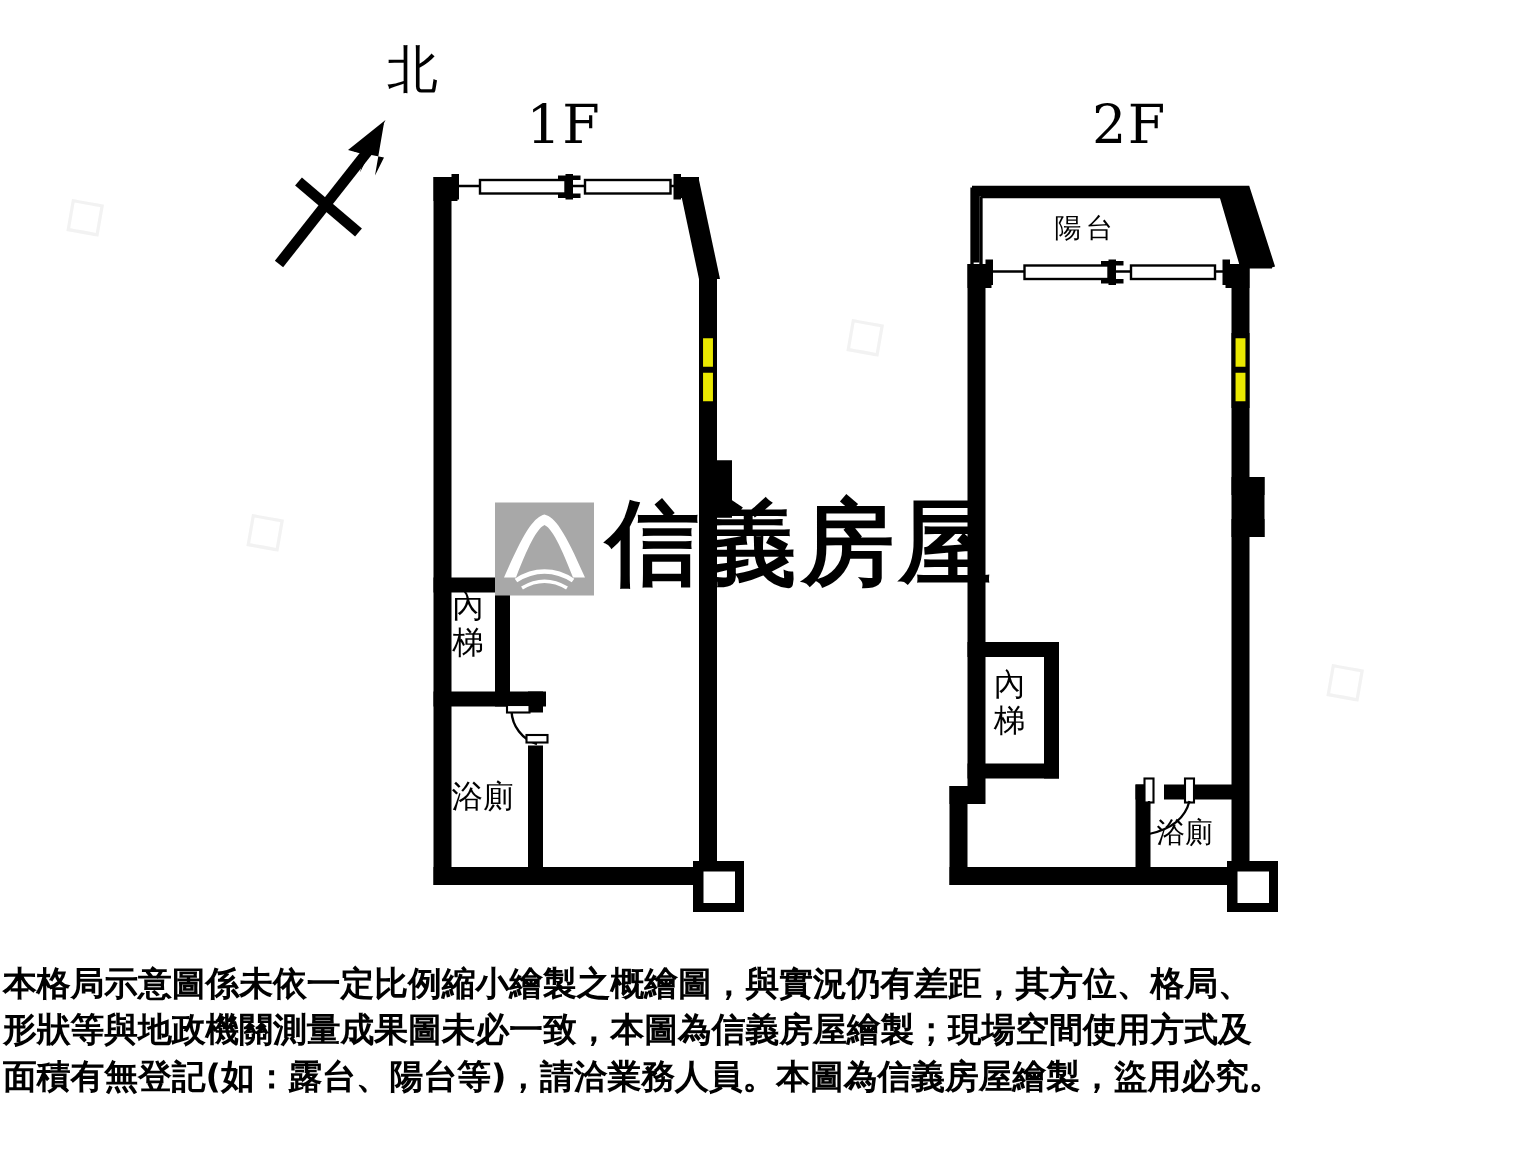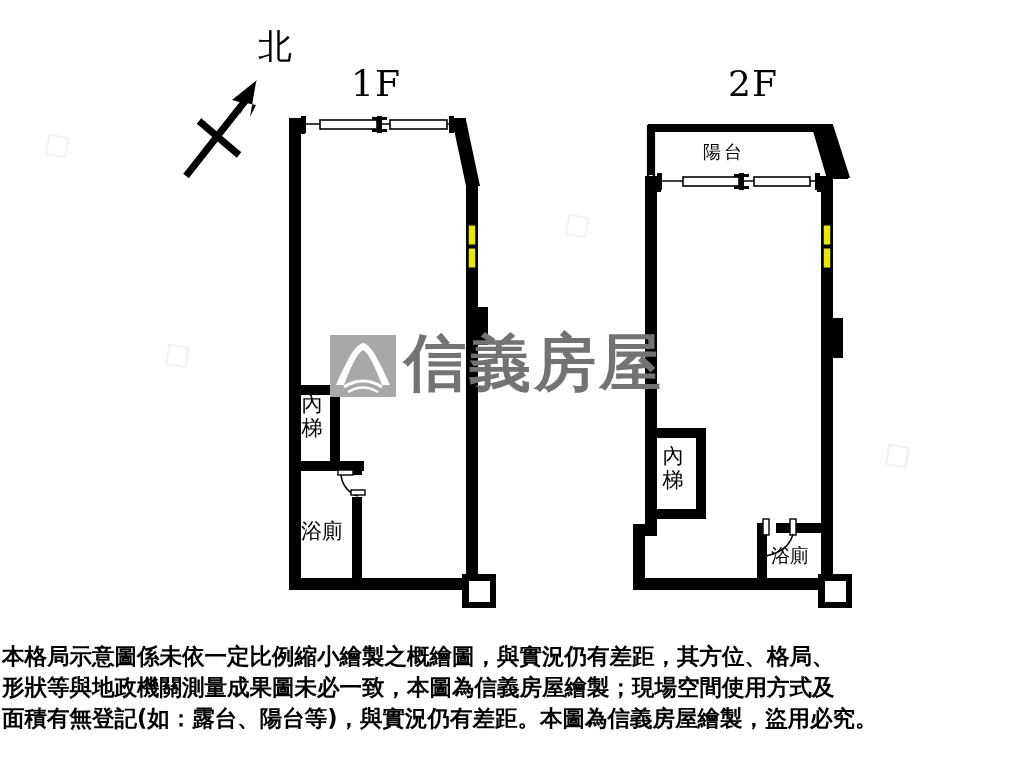--- a/index.html
+++ b/index.html
@@ -82,21 +82,21 @@
     background: #a8a8a8;
     overflow: hidden;
   }
   #watermark .wm-logo svg { display:block; }
   #watermark .wm-text {
     position: absolute;
     left: 74px;
     top: -2px;
     font-size: 62px;
     line-height: 64px;
-    color: #737373;
+    color: #000000;
     letter-spacing: 3px;
     font-family: Liberation Serif, serif;
     font-weight: 700;
     white-space: nowrap;
   }
   #watermark .wm-sub {
     position: absolute;
     left: 6px;
     top: 72px;
     font-size: 13px;
@@ -322,16 +322,16 @@
         <path d="M14 52 C 26 44, 40 44, 52 52" fill="none" stroke="#ffffff" stroke-width="3"></path>
         <path d="M18 57 C 28 51, 38 51, 48 57" fill="none" stroke="#ffffff" stroke-width="2.4"></path>
       </svg>
     </div>
     <div class="wm-text">信義房屋</div>
   </div>
 
   <div id="disclaimer">
     <span class="dline">本格局示意圖係未依一定比例縮小繪製之概繪圖，與實況仍有差距，其方位、格局、</span>
     <span class="dline">形狀等與地政機關測量成果圖未必一致，本圖為信義房屋繪製；現場空間使用方式及</span>
-    <span class="dline">面積有無登記(如：露台、陽台等)，與實況仍有差距。本圖為信義房屋繪製，盜用必究。</span>
+    <span class="dline">面積有無登記(如：露台、陽台等)，請洽業務人員。本圖為信義房屋繪製，盜用必究。</span>
   </div>
 
 </div>
 
 </body></html>

